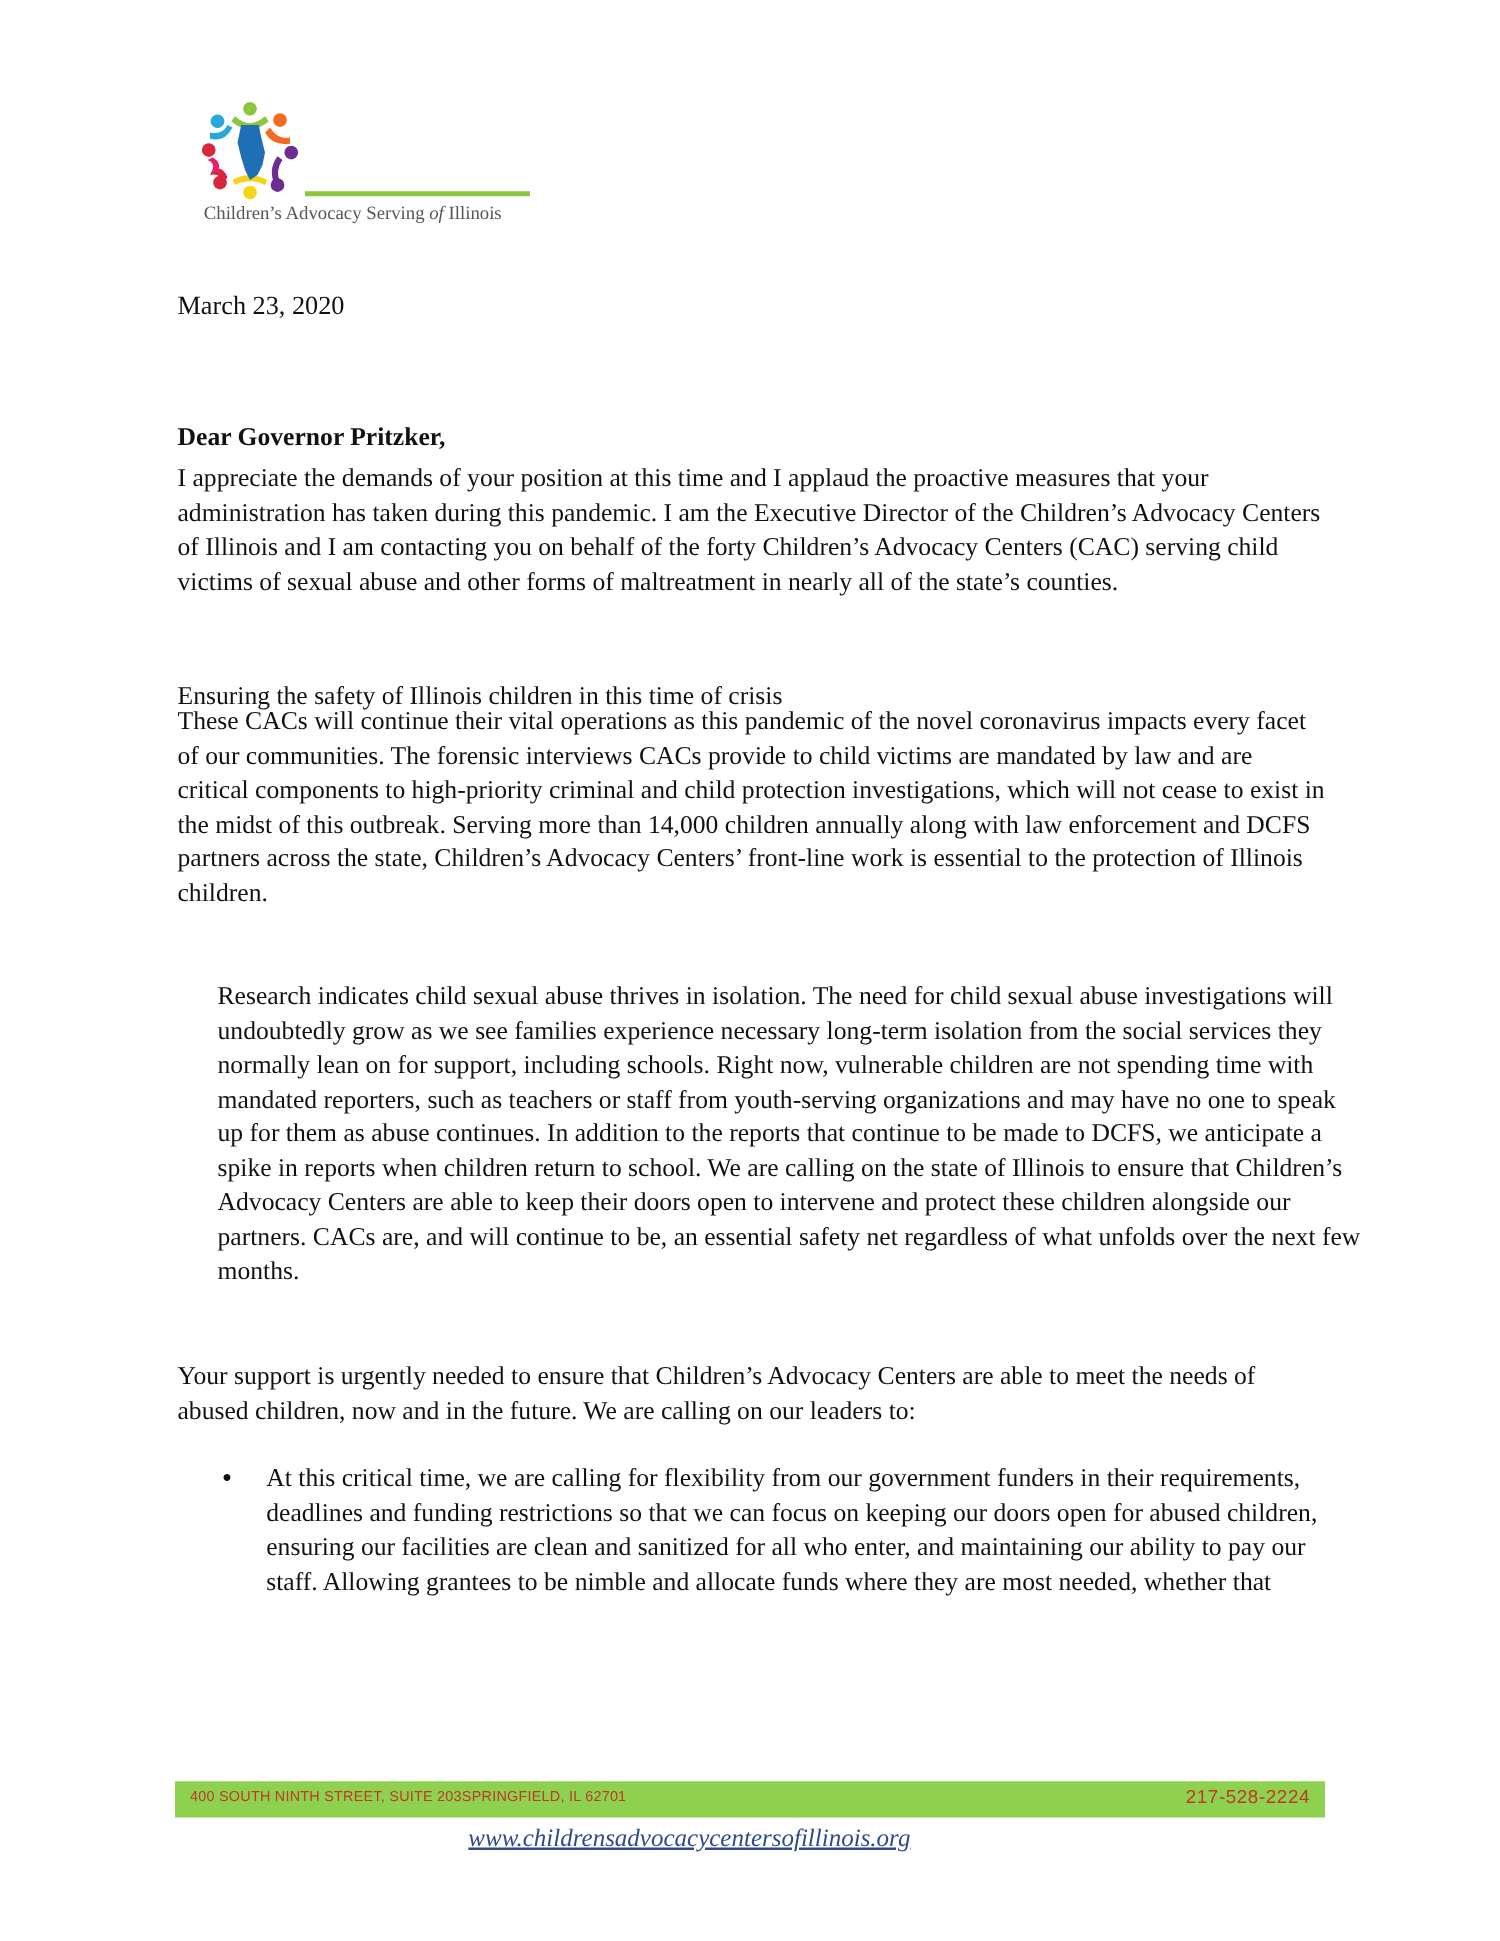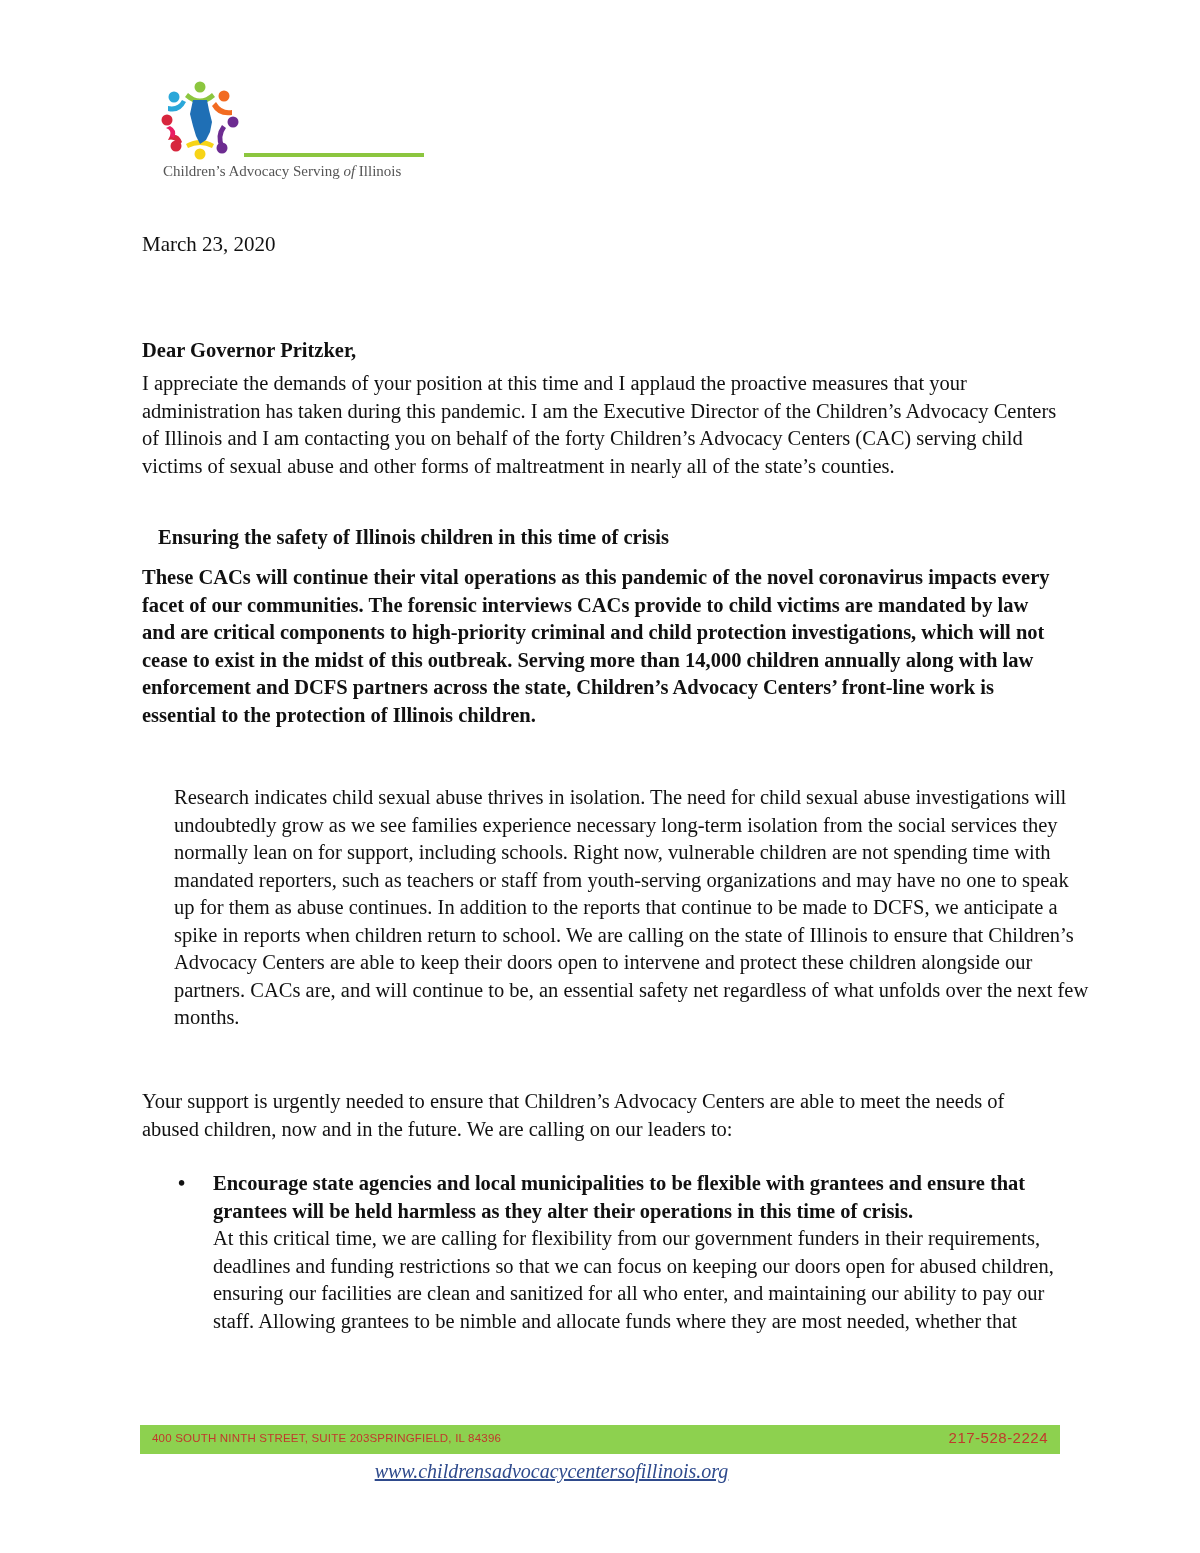--- a/index.html
+++ b/index.html
@@ -7,22 +7,22 @@
     .logo { position: absolute; left: 160px; top: 78px; width: 265px; height: 110px; }
     .logo-mark { position: absolute; left: 0; top: 2px; width: 80px; height: 80px; }
     .logo-word { position: absolute; left: 84px; top: -8px; font-family: "Liberation Serif", serif; font-size: 72px; color: #5b5b5d; letter-spacing: 1px; line-height: 1; }
     .logo-line { position: absolute; left: 84px; top: 75px; width: 180px; height: 4px; background: #8cc63f; }
     .logo-tag { position: absolute; left: 3px; top: 85px; font-family: "Liberation Serif", serif; font-size: 15px; color: #555; white-space: nowrap; }
     .logo-tag i { font-style: italic; }
     .text { position: absolute; left: 142px; width: 920px; font-family: "Liberation Serif", serif; font-size: 20.5px; line-height: 27.5px; color: #111; }
     .date { top: 231px; font-size: 21px; }
     .salutation { top: 337px; font-weight: bold; font-size: 20.5px; }
     .p1 { top: 370px; }
-    .heading { top: 524px; font-weight: bold; margin-left: 16px; }
-    .p2 { top: 564px; font-weight: bold; }
+    .heading { top: 544px; font-weight: normal; }
+    .p2 { top: 564px; }
     .p3 { top: 784px; margin-left: 32px; }
     .p4 { top: 1088px; }
     .bullet-list { position: absolute; left: 142px; top: 1170px; width: 920px; font-family: "Liberation Serif", serif; font-size: 20.5px; line-height: 27.5px; }
     .bullet-dot { position: absolute; left: 36px; top: 0; font-weight: bold; }
     .bullet-body { margin-left: 71px; }
     .bullet-title { font-weight: bold; }
     .footer-bar { position: absolute; left: 140px; top: 1425px; width: 920px; height: 29px; background: #8dd14f; font-family: "Liberation Sans", sans-serif; }
     .footer-address { position: absolute; left: 12px; top: 7px; font-size: 11.5px; color: #c0392b; letter-spacing: 0.2px; }
     .footer-phone { position: absolute; right: 12px; top: 4px; font-size: 15px; color: #c0392b; letter-spacing: 0.5px; }
     .footer-url { position: absolute; left: 0; width: 1103px; text-align: center; top: 1460px; font-family: "Liberation Serif", serif; font-style: italic; font-size: 20px; color: #2e4a8c; text-decoration: underline; }
@@ -60,23 +60,22 @@
 <div class="text p1">I appreciate the demands of your position at this time and I applaud the proactive measures that your administration has taken during this pandemic.  I am the Executive Director of the Children’s Advocacy Centers of Illinois and I am contacting you on behalf of the forty Children’s Advocacy Centers (CAC) serving child victims of sexual abuse and other forms of maltreatment in nearly all of the state’s counties.</div>
 <div class="text heading">Ensuring the safety of Illinois children in this time of crisis</div>
 <div class="text p2">These CACs will continue their vital operations as this pandemic of the novel coronavirus impacts every facet of our communities. The forensic interviews CACs provide to child victims are mandated by law and are critical components to high-priority criminal and child protection investigations, which will not cease to exist in the midst of this outbreak. Serving more than 14,000 children annually along with law enforcement and DCFS partners across the state, Children’s Advocacy Centers’ front-line work is essential to the protection of Illinois children.</div>
 <div class="text p3">Research indicates child sexual abuse thrives in isolation. The need for child sexual abuse investigations will undoubtedly grow as we see families experience necessary long-term isolation from the social services they normally lean on for support, including schools. Right now, vulnerable children are not spending time with mandated reporters, such as teachers or staff from youth-serving organizations and may have no one to speak up for them as abuse continues. In addition to the reports that continue to be made to DCFS, we anticipate a spike in reports when children return to school. We are calling on the state of Illinois to ensure that Children’s Advocacy Centers are able to keep their doors open to intervene and protect these children alongside our partners.  CACs are, and will continue to be, an essential safety net regardless of what unfolds over the next few months.</div>
 <div class="text p4">Your support is urgently needed to ensure that Children’s Advocacy Centers are able to meet the needs of abused children, now and in the future. We are calling on our leaders to:</div>
 
 <div class="bullet-list">
   <div class="bullet-item" style="position:relative;">
     <span class="bullet-dot">•</span>
     <div class="bullet-body">
-      <div class="bullet-title">Encourage state agencies and local municipalities to be flexible with grantees and ensure that grantees will be held harmless as they alter their operations in this time of crisis.</div>
       <div class="bullet-text">At this critical time, we are calling for flexibility from our government funders in their requirements, deadlines and funding restrictions so that we can focus on keeping our doors open for abused children, ensuring our facilities are clean and sanitized for all who enter, and maintaining our ability to pay our staff. Allowing grantees to be nimble and allocate funds where they are most needed, whether that</div>
     </div>
   </div>
 </div>
 
 <div class="footer-bar">
-  <span class="footer-address">400 SOUTH NINTH STREET, SUITE 203SPRINGFIELD, IL  84396</span>
+  <span class="footer-address">400 SOUTH NINTH STREET, SUITE 203SPRINGFIELD, IL  62701</span>
   <span class="footer-phone">217-528-2224</span>
 </div>
 <div class="footer-url">www.childrensadvocacycentersofillinois.org</div>
 
 </body></html>

